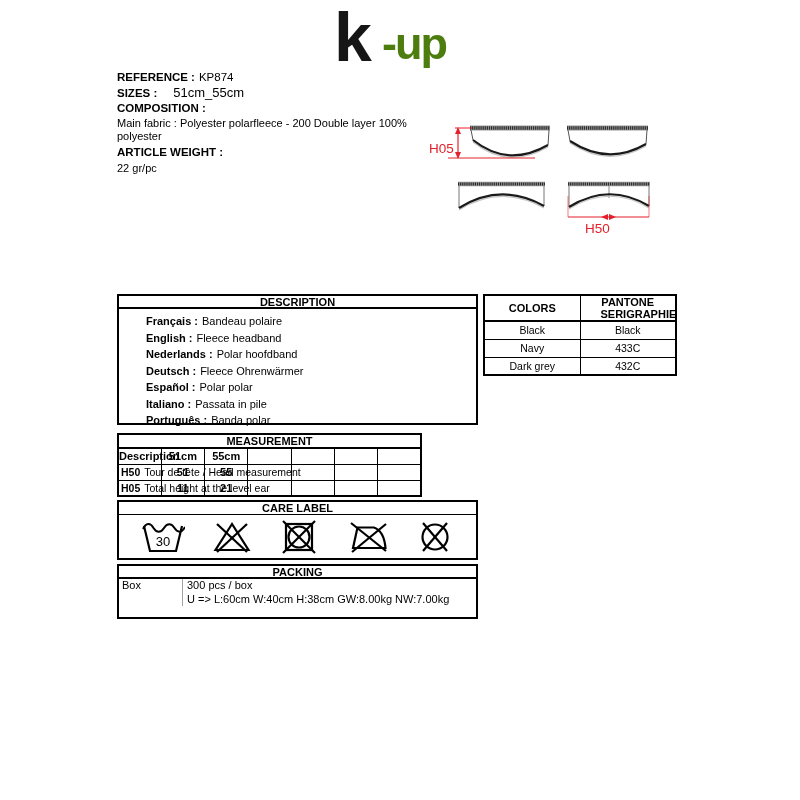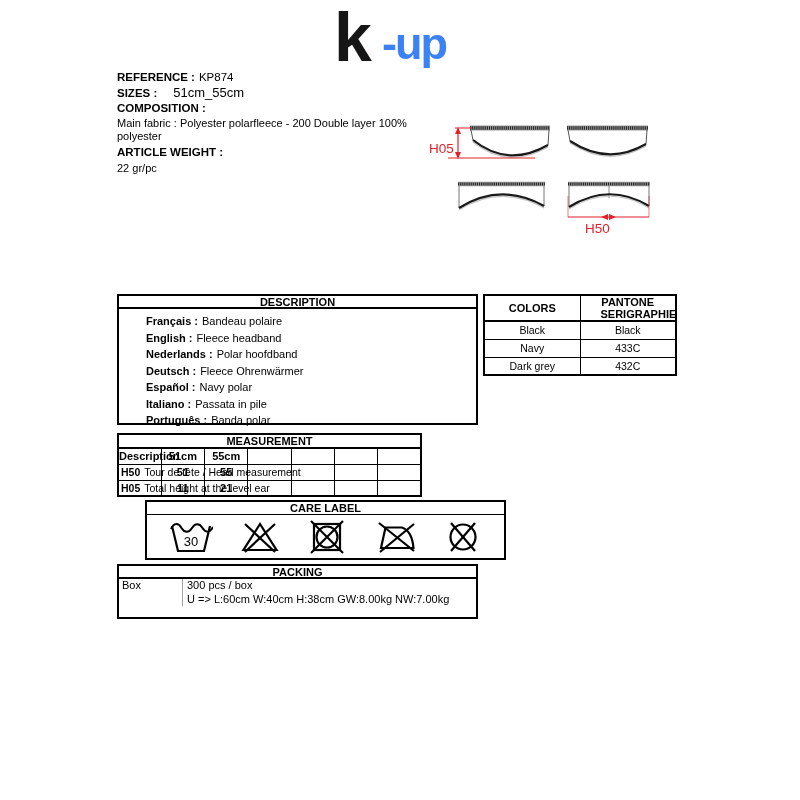--- a/index.html
+++ b/index.html
@@ -5,21 +5,21 @@
   * { margin:0; padding:0; box-sizing:border-box; }
   html,body { background:#fff; }
   .page {
     position:relative; width:800px; height:800px; background:#ffffff;
     font-family:"Liberation Sans", sans-serif; color:#000;
     overflow:hidden;
   }
   
   .logo { position:absolute; left:330px; top:0; width:160px; height:80px; }
   .logo-k { position:absolute; left:4px; top:-2px; font-size:68px; font-weight:bold; color:#161616; letter-spacing:-3px; }
-  .logo-up { position:absolute; left:52px; top:18px; font-size:45px; font-weight:bold; color:#3b82f6; letter-spacing:-2px; }
+  .logo-up { position:absolute; left:52px; top:18px; font-size:45px; font-weight:bold; color:#4d7c0f; letter-spacing:-2px; }
   
   .info { position:absolute; left:117px; top:70px; width:336px; font-size:11.5px; line-height:15px; }
   .lbl { font-weight:bold; margin-right:4px; }
   .sizes-val { font-size:13px; margin-left:12px; }
   .comp-text { font-size:11px; line-height:13px; margin:1px 0 2px 0; }
   .aw-text { font-size:11px; margin-top:1px; }
   
   .diagram { position:absolute; left:425px; top:108px; }
   
   .sec { position:absolute; background:#fff; border:2px solid #000; }
@@ -38,21 +38,21 @@
   
   .meas { position:absolute; left:117px; top:433px; width:305px; }
   .meas table { border-collapse:collapse; border:2px solid #000; width:100%; table-layout:fixed; }
   .meas .mtitle th { font-size:11px; font-weight:bold; height:14px; border-bottom:2px solid #000; text-align:center; }
   .meas th, .meas td { border:1px solid #000; padding:0; }
   .meas .mhead th { font-size:11px; font-weight:bold; height:16px; text-align:center; }
   .meas .mhead th.mdesc { text-align:center; }
   .meas td.mdesc { font-size:10.5px; padding-left:2px; height:16px; white-space:nowrap; }
   .meas td.num { font-size:11px; font-weight:bold; text-align:center; }
   
-  .care { left:117px; top:500px; width:361px; height:60px;margin-left:28px; }
+  .care { left:117px; top:500px; width:361px; height:60px; }
   .care-body { height:44px; display:flex; align-items:center; justify-content:space-around; padding:0 8px; }
   .care-sym { display:flex; align-items:center; justify-content:center; }
   
   .pack { left:117px; top:564px; width:361px; height:55px; }
   .pack-body { display:flex; height:27px; }
   .pack-box { width:64px; border-right:1px solid #a3a3a3; font-size:11px; padding:0 3px; }
   .pack-lines { font-size:11px; line-height:13.5px; padding:0 4px; }
 </style>
 </head>
 <body>
@@ -135,21 +135,21 @@
     </g>
   </svg>
 
   <div class="sec desc">
     <div class="sec-title">DESCRIPTION</div>
     <div class="desc-body">
       <div class="drow"><span class="b">Français :</span><span>Bandeau polaire</span></div>
       <div class="drow"><span class="b">English :</span><span>Fleece headband</span></div>
       <div class="drow"><span class="b">Nederlands :</span><span>Polar hoofdband</span></div>
       <div class="drow"><span class="b">Deutsch :</span><span>Fleece Ohrenwärmer</span></div>
-      <div class="drow"><span class="b">Español :</span><span>Navy polar</span></div>
+      <div class="drow"><span class="b">Español :</span><span>Polar polar</span></div>
       <div class="drow"><span class="b">Italiano :</span><span>Passata in pile</span></div>
       <div class="drow"><span class="b">Português :</span><span>Banda polar</span></div>
     </div>
   </div>
 
   <div class="colors">
     <table>
       <tbody>
           <tr>
         <th style="width:96px">COLORS</th>

